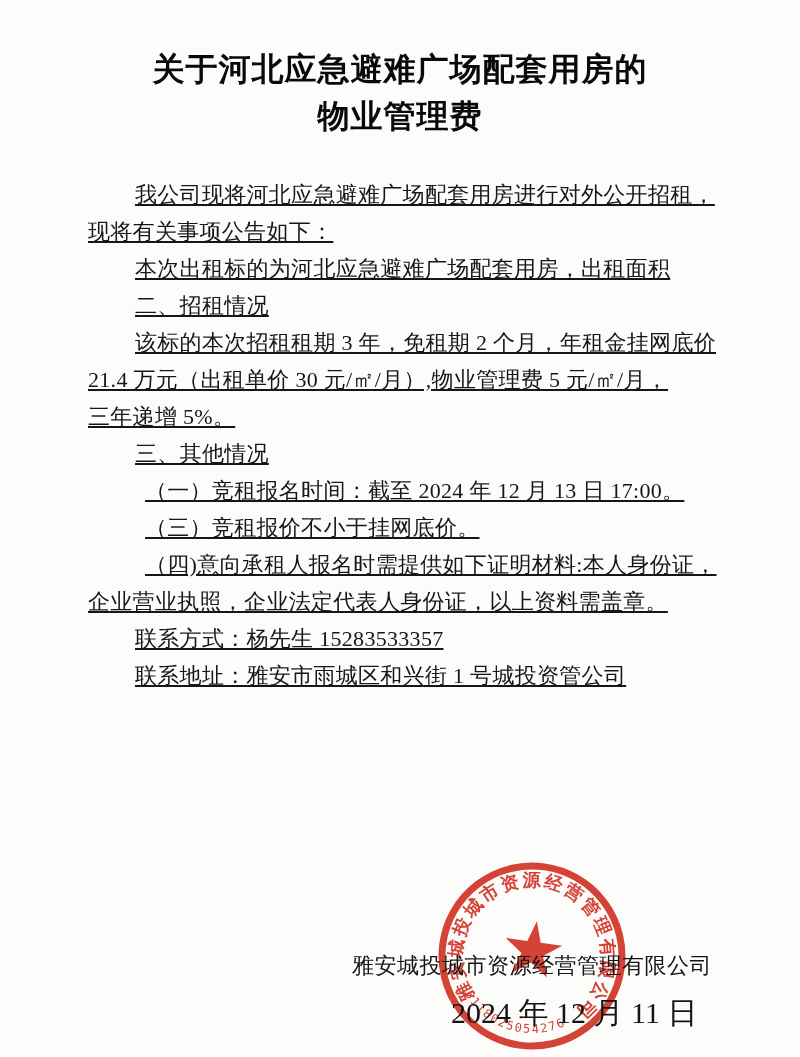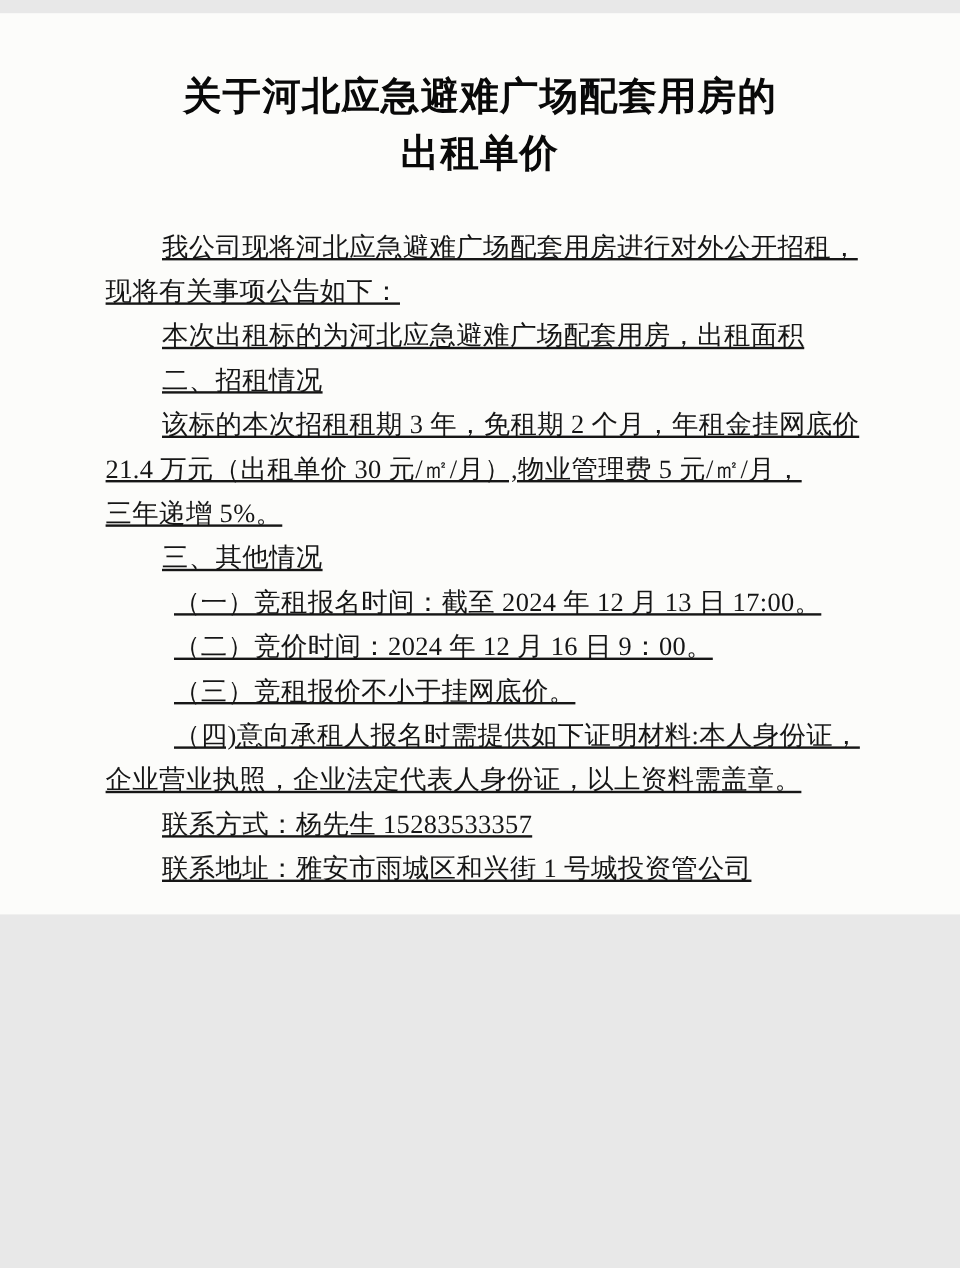--- a/index.html
+++ b/index.html
@@ -3,22 +3,22 @@
 <meta charset="utf-8">
 <style>
   html, body {
     margin: 0;
     padding: 0;
     background: #e8e8e8;
   }
   .page {
     position: relative;
     width: 800px;
-    height: 751px;
-    margin: 11px auto;
+    height: 1057px;
+    margin: 0 auto;
     background: #fcfcfa;
     overflow: hidden;
     font-family: "Liberation Serif", "DejaVu Serif", serif;
     color: #161616;
   }
   .doc-title {
     position: absolute;
     top: 46px;
     left: 10px;
     width: 780px;
@@ -71,34 +71,33 @@
     color: #141414;
   }
 </style>
 </head>
 <body>
 
 <div class="page">
 
   <div class="doc-title">
     <div>关于河北应急避难广场配套用房的</div>
-    <div>出租单价</div>
+    <div>物业管理费</div>
   </div>
 
   <div class="doc-body">
     <div class="doc-line indent">我公司现将河北应急避难广场配套用房进行对外公开招租，</div>
     <div class="doc-line flush">现将有关事项公告如下：</div>
     <div class="doc-line indent">本次出租标的为河北应急避难广场配套用房，出租面积</div>
     <div class="doc-line indent">二、招租情况</div>
     <div class="doc-line indent">该标的本次招租租期 3 年，免租期 2 个月，年租金挂网底价</div>
     <div class="doc-line flush">21.4 万元（出租单价 30 元/㎡/月）,物业管理费 5 元/㎡/月，</div>
     <div class="doc-line flush">三年递增 5%。</div>
     <div class="doc-line indent">三、其他情况</div>
     <div class="doc-line indent2">（一）竞租报名时间：截至 2024 年 12 月 13 日 17:00。</div>
-    <div class="doc-line indent2">（二）竞价时间：2024 年 12 月 16 日 9：00。</div>
     <div class="doc-line indent2">（三）竞租报价不小于挂网底价。</div>
     <div class="doc-line indent2">（四)意向承租人报名时需提供如下证明材料:本人身份证，</div>
     <div class="doc-line flush">企业营业执照，企业法定代表人身份证，以上资料需盖章。</div>
     <div class="doc-line indent">联系方式：杨先生 15283533357</div>
     <div class="doc-line indent">联系地址：雅安市雨城区和兴街 1 号城投资管公司</div>
   </div>
 
   <div class="seal-wrap">
     <svg width="200" height="200" viewBox="0 0 200 200">
       <defs>

